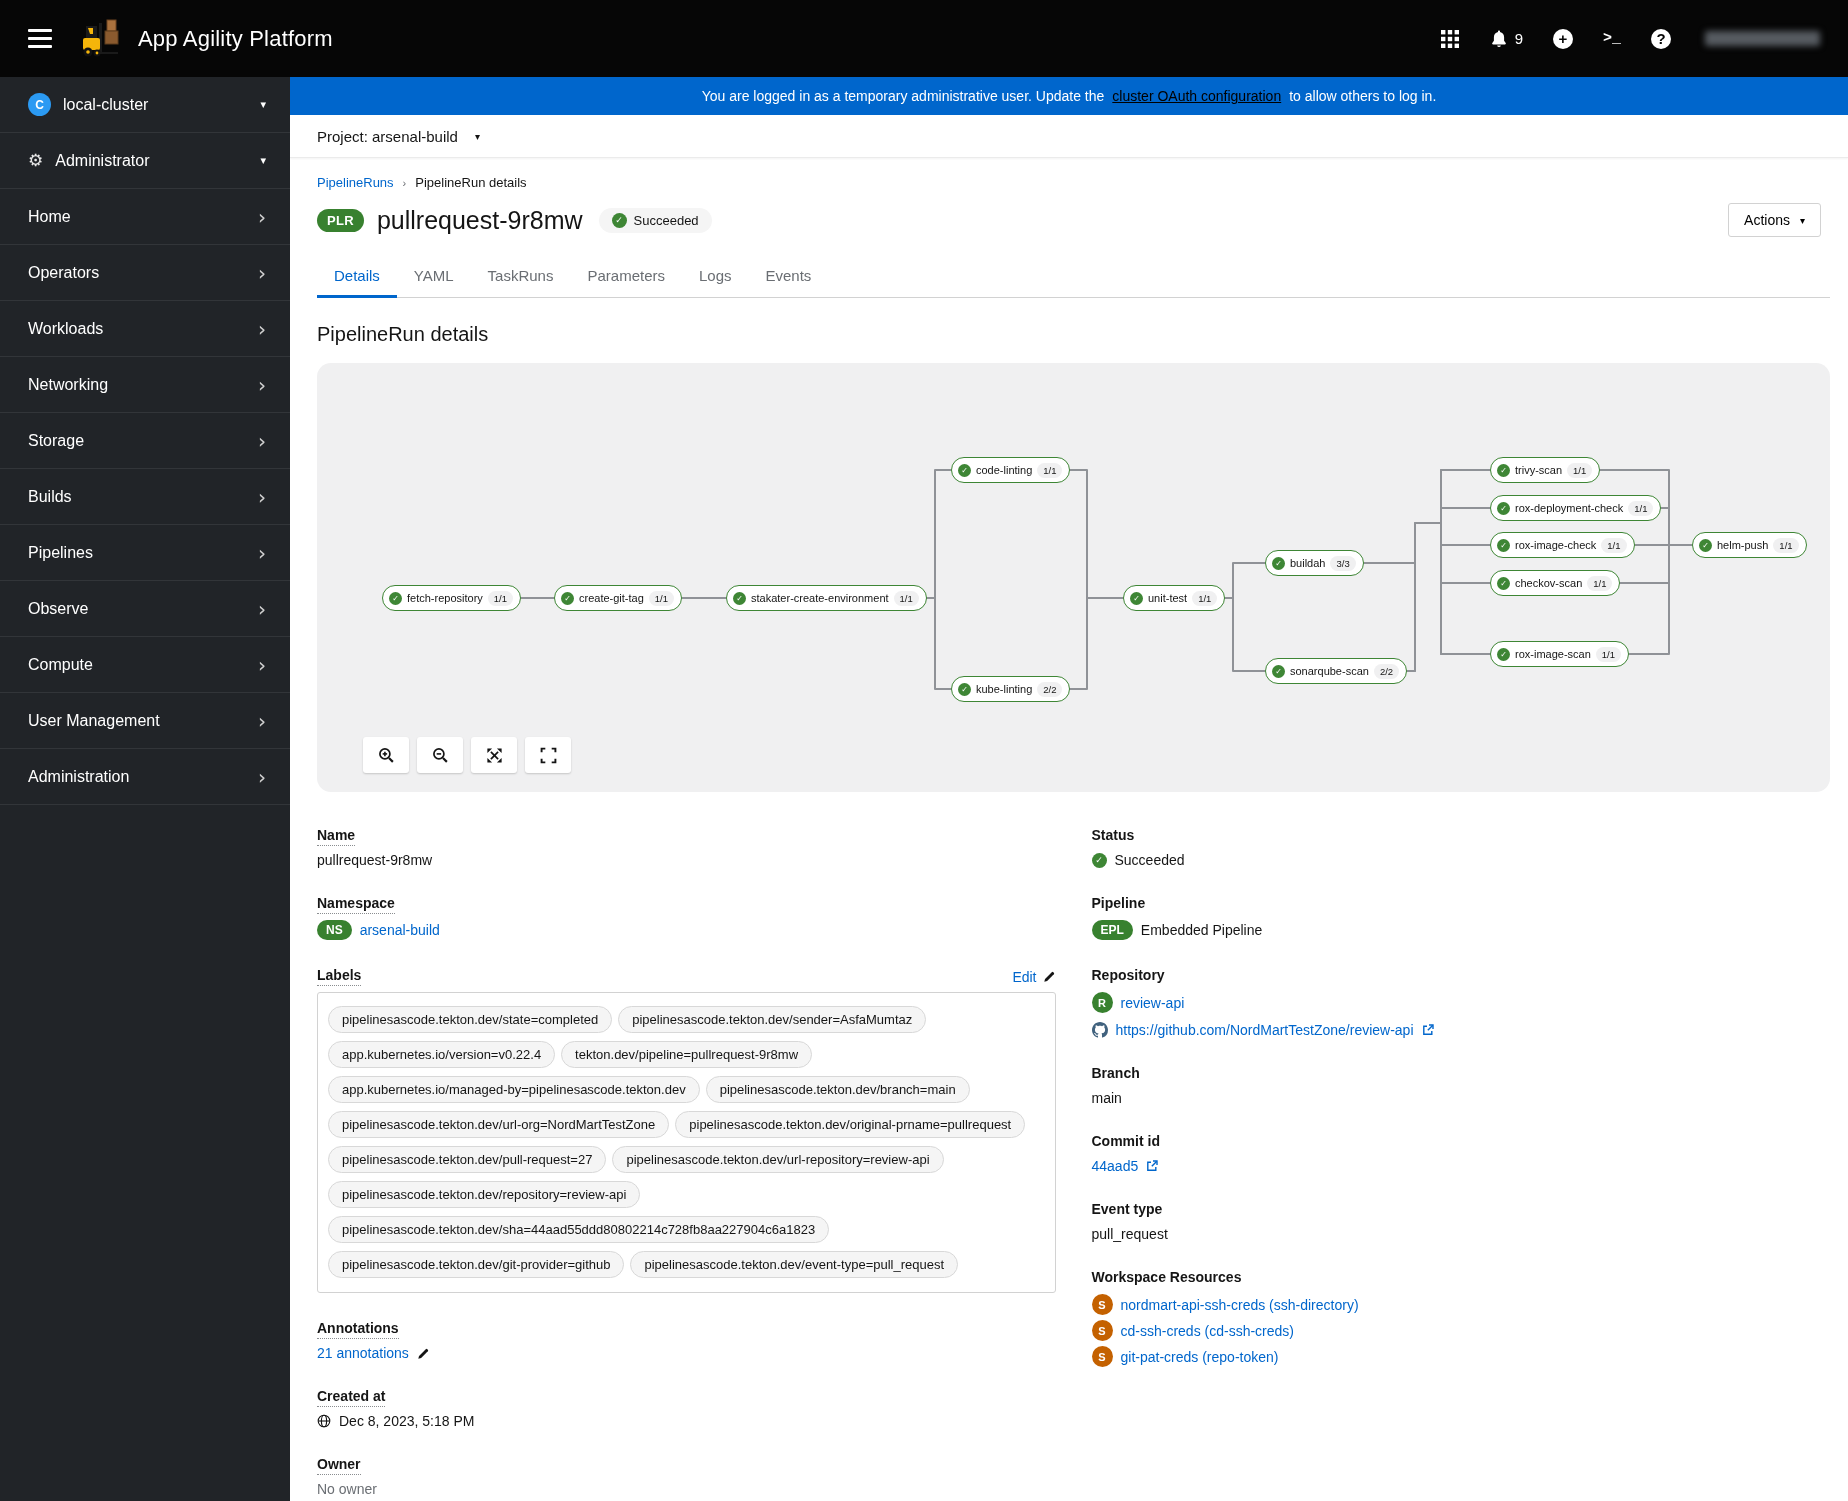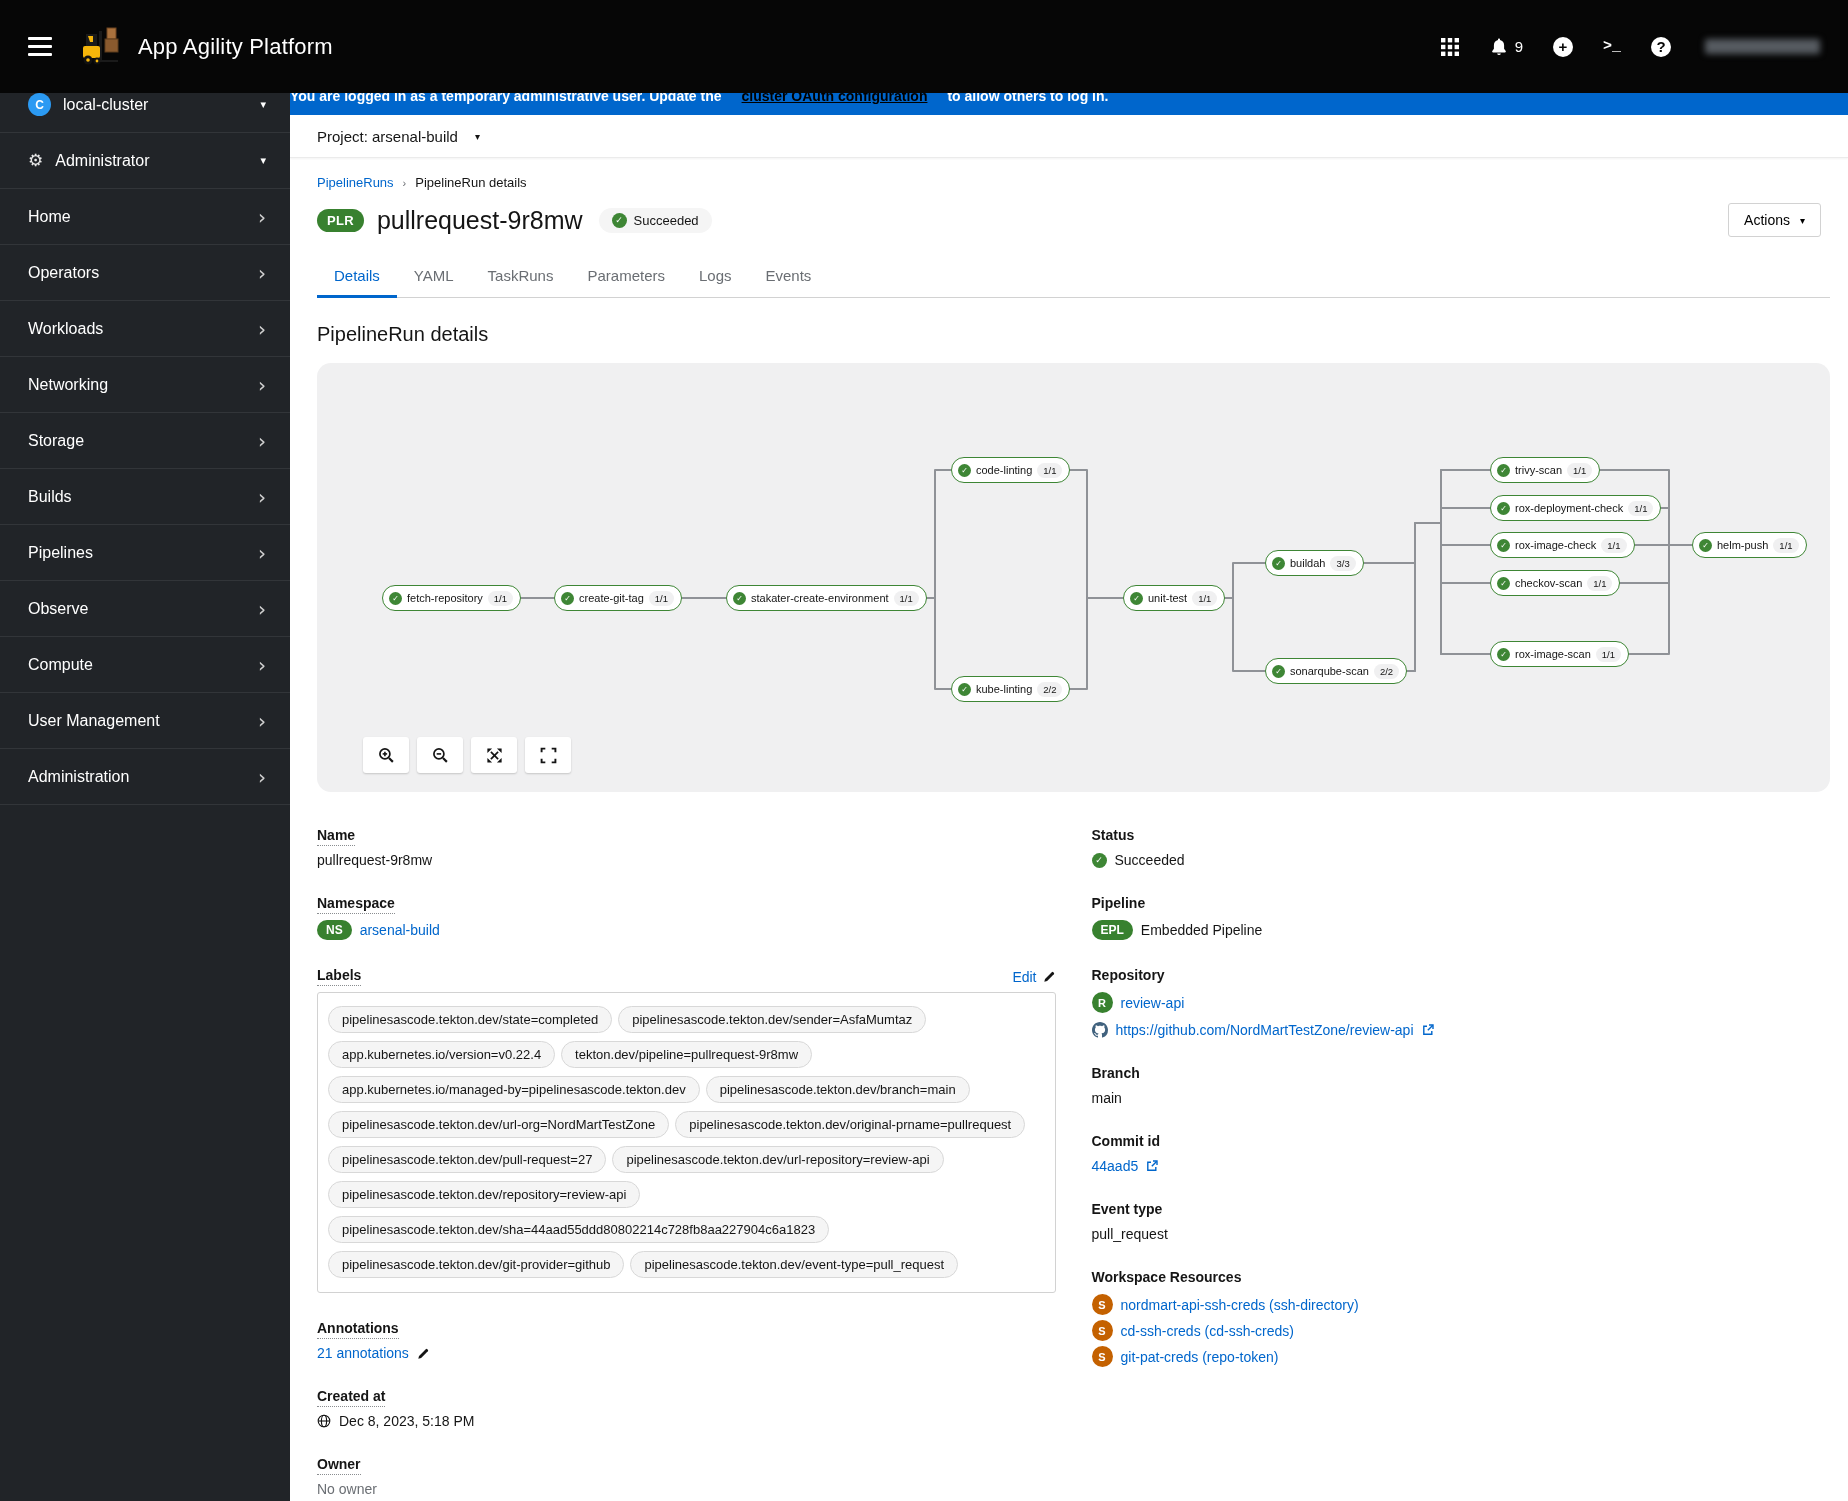--- a/index.html
+++ b/index.html
@@ -1,20 +1,20 @@
 <!DOCTYPE html>
 <html style="--accent: #0066cc; --success: #3e8635; --badge-green: #38812f; --badge-orange: #c46100; --badge-blue: #0a85d9;"><head>
 <meta charset="utf-8">
 <style>
   * { box-sizing: border-box; margin: 0; padding: 0; }
   html,body { width: 1848px; height: 1501px; overflow: hidden;
     font-family: "Liberation Sans", sans-serif; background: #fff; color: #151515; }
 
   
-  .masthead { position: absolute; top:0; left:0; right:0; height:93px;
+  .masthead { position: absolute; top:0; left:0; right:0; height:77px;
     background:#060606; display:flex; align-items:center; padding:0 28px; z-index:30; }
   .hamburger { width:24px; display:flex; flex-direction:column; gap:5px; cursor:pointer; }
   .hamburger span { height:3px; background:#fff; border-radius:1px; }
   .logo { margin-left:26px; display:flex; align-items:center; }
   .brand-title { color:#fff; font-size:22px; margin-left:12px; letter-spacing:.2px; }
   .mast-right { margin-left:auto; display:flex; align-items:center; gap:30px; }
   .mast-ic { display:flex; align-items:center; justify-content:center; cursor:pointer; }
   .bell-wrap { gap:6px; }
   .bell-count { color:#fff; font-size:15px; }
   .icon-circle { width:20px; height:20px; border-radius:50%; background:#fff; color:#060606;
@@ -28,21 +28,21 @@
     color:#fff; font-size:16px; border-bottom:1px solid #323539; cursor:pointer; gap:12px; }
   .cluster-ic { width:23px; height:23px; border-radius:50%; background:#2b9af3; color:#fff;
     font-size:12px; font-weight:bold; display:flex; align-items:center; justify-content:center; flex:none; }
   .gear-ic { color:#e8e8e8; font-size:17px; line-height:1; flex:none; }
   .side-caret { margin-left:auto; color:#fff; font-size:11px; }
   .side-chev { margin-left:auto; color:#cfcfcf; font-size:20px; line-height:1; font-family:"DejaVu Sans", sans-serif; }
 
   
   .main { position:absolute; left:290px; top:77px; right:0; bottom:0; background:#fff; }
   .banner { height:38px; background:var(--accent); color:#fff; font-size:14px;
-    display:flex; align-items:center; gap:20px;font-weight:bold; }
+    display:flex; align-items:center; justify-content:center; gap:8px; }
   .banner a { color:#000000; }
   .projectbar { height:43px; display:flex; align-items:center; padding:0 27px; font-size:15px;
     border-bottom:1px solid #ebebeb; box-shadow:0 1px 2px rgba(0,0,0,.05); }
   .pb-label { display:flex; align-items:center; gap:17px; cursor:pointer; }
   .pb-caret { font-size:10px; color:#151515; }
 
   .content { padding:0 18px 0 27px; }
   .breadcrumb { margin-top:17px; display:flex; align-items:center; gap:9px; font-size:13px; }
   .breadcrumb a { color:var(--accent); text-decoration:none; cursor:pointer; }
   .bc-sep { color:#6a6e73; font-size:11px; }

